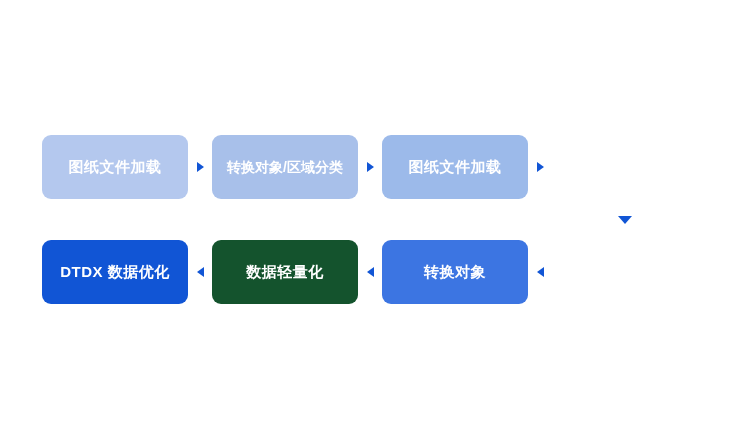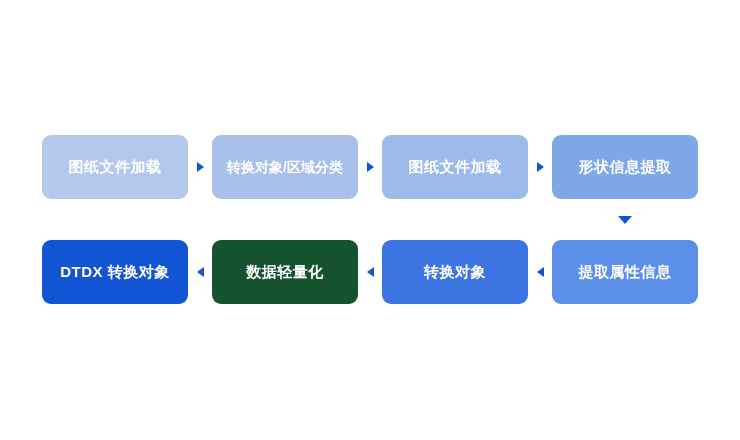--- a/index.html
+++ b/index.html
@@ -118,34 +118,31 @@
     </div>
 
     <div class="node" style="background:#9cbaea">
       <span class="node-label">图纸文件加载</span>
     </div>
 
     <div class="arrow-gap">
       <span class="tri tri-right"></span>
     </div>
 
-    <div class="node" style="background:#7ea7e8">
-      <span class="node-label">形状信息提取</span>
-    </div>
 
   </div>
 
   <div id="down-connector">
     <span class="tri tri-down"></span>
   </div>
 
   <div class="flow-row" id="row-bottom">
 
     <div class="node" style="background:#1155d5">
-      <span class="node-label">DTDX 转换对象</span>
+      <span class="node-label">DTDX 数据优化</span>
     </div>
 
     <div class="arrow-gap">
       <span class="tri tri-left"></span>
     </div>
 
     <div class="node" style="background:#14532d">
       <span class="node-label">数据轻量化</span>
     </div>
 
@@ -154,19 +151,16 @@
     </div>
 
     <div class="node" style="background:#3c75e2">
       <span class="node-label">转换对象</span>
     </div>
 
     <div class="arrow-gap">
       <span class="tri tri-left"></span>
     </div>
 
-    <div class="node" style="background:#5b8ee6">
-      <span class="node-label">提取属性信息</span>
-    </div>
 
   </div>
 
 </div>
 
 </body></html>

